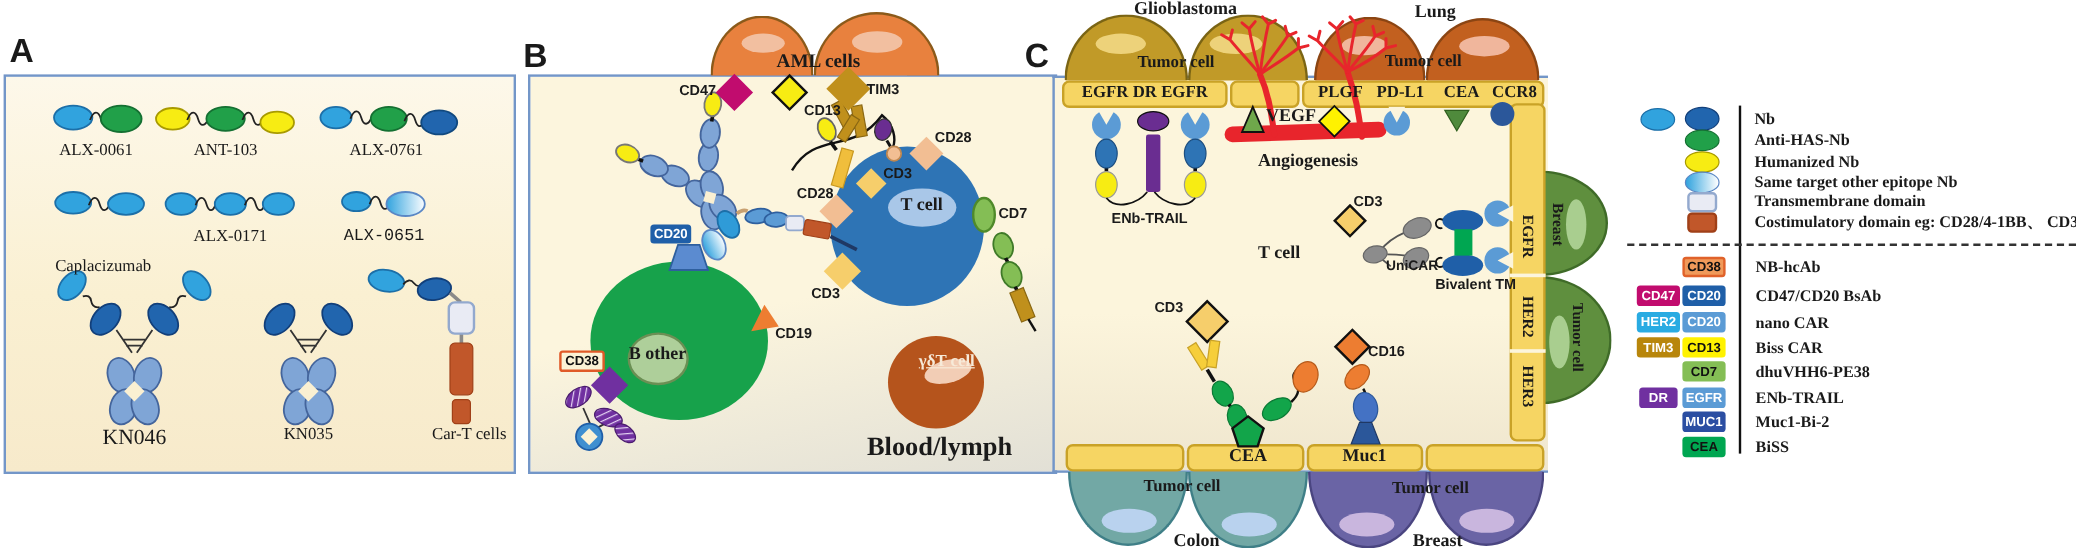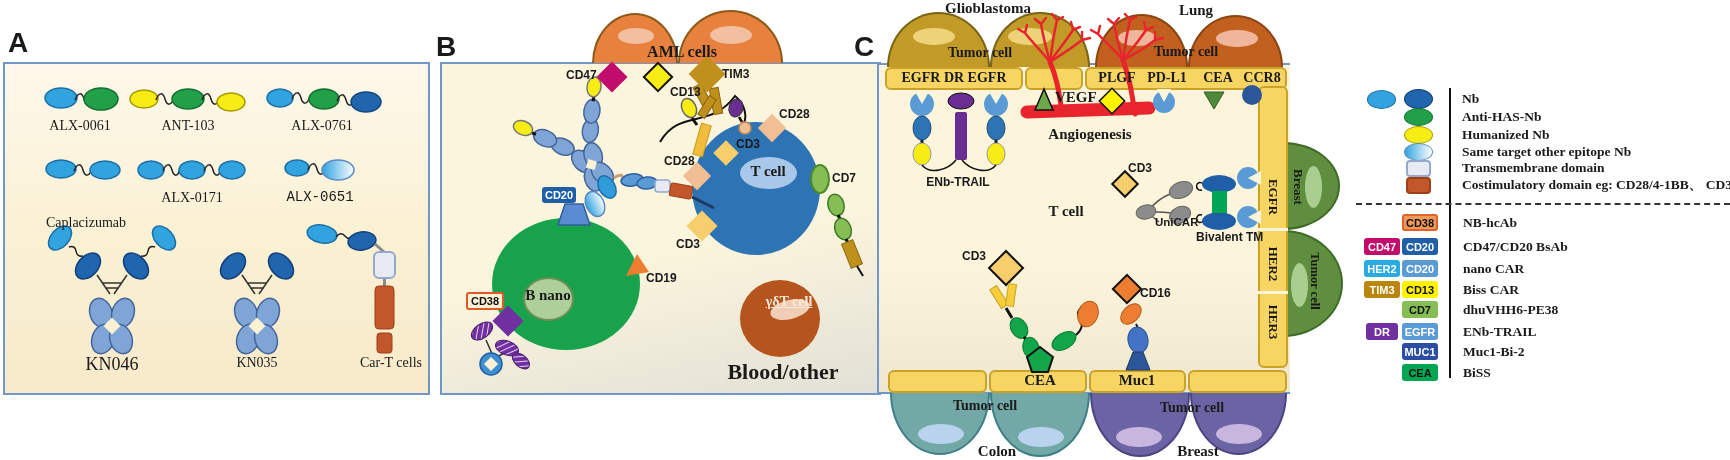--- a/index.html
+++ b/index.html
@@ -343,23 +343,23 @@
   <div class="txt sansb" style="left:566px;top:69px;font-size:12px;">CD47</div>
   <div class="txt sansb" style="left:670px;top:86px;font-size:12px;">CD13</div>
   <div class="txt sansb" style="left:722px;top:68px;font-size:12px;">TIM3</div>
   <div class="txt sansb" style="left:779px;top:108px;font-size:12px;">CD28</div>
   <div class="txt sansb" style="left:664px;top:155px;font-size:12px;">CD28</div>
   <div class="txt sansb" style="left:736px;top:138px;font-size:12px;">CD3</div>
   <div class="txt sansb" style="left:676px;top:238px;font-size:12px;">CD3</div>
   <div class="txt sansb" style="left:832px;top:172px;font-size:12px;">CD7</div>
   <div class="txt sansb" style="left:646px;top:272px;font-size:12px;">CD19</div>
   <div class="txt serifb ctr" style="left:768px;top:163px;font-size:15px;">T cell</div>
-  <div class="txt serifb ctr" style="left:548px;top:287px;font-size:15px;">B nano</div>
+  <div class="txt serifb ctr" style="left:548px;top:287px;font-size:15px;">B other</div>
   <div class="txt serifb ctr" style="left:789px;top:294px;font-size:14px;color:#F7EAD8;text-decoration:underline;">γδT cell</div>
-  <div class="txt serifb ctr" style="left:783px;top:360px;font-size:22px;">Blood/other</div>
+  <div class="txt serifb ctr" style="left:783px;top:360px;font-size:22px;">Blood/lymph</div>
   <div class="chip" style="left:542px;top:187px;width:34px;height:16px;background:#1F5FA8;">CD20</div>
   <div class="chip" style="left:466px;top:292px;width:38px;height:18px;background:#FBF2D5;border:2px solid #E05A28;color:#111;">CD38</div>
 
   <div class="txt serifb ctr" style="left:988px;top:0px;font-size:15px;">Glioblastoma</div>
   <div class="txt serifb ctr" style="left:1196px;top:2px;font-size:15px;">Lung</div>
   <div class="txt serifb ctr" style="left:980px;top:45px;font-size:14px;">Tumor cell</div>
   <div class="txt serifb ctr" style="left:1186px;top:44px;font-size:14px;">Tumor cell</div>
   <div class="txt serifb ctr" style="left:954px;top:70px;font-size:14px;">EGFR DR EGFR</div>
   <div class="txt serifb ctr" style="left:1117px;top:70px;font-size:14px;">PLGF</div>
   <div class="txt serifb ctr" style="left:1167px;top:70px;font-size:14px;">PD-L1</div>

